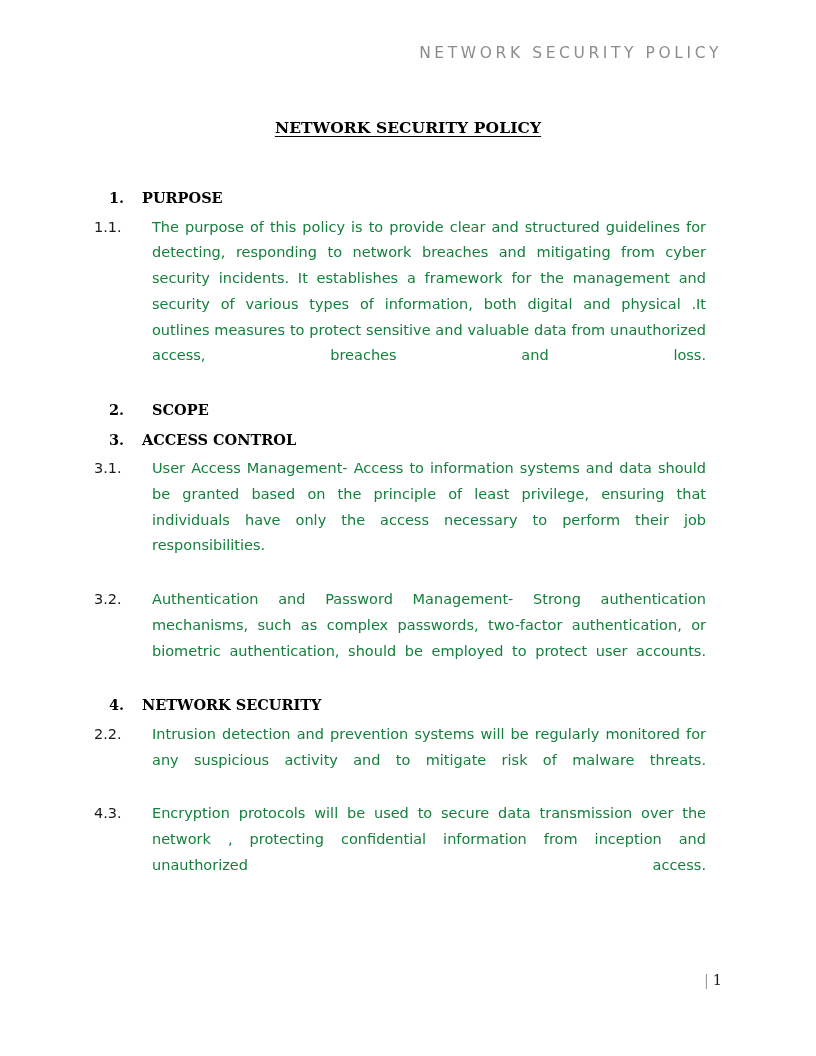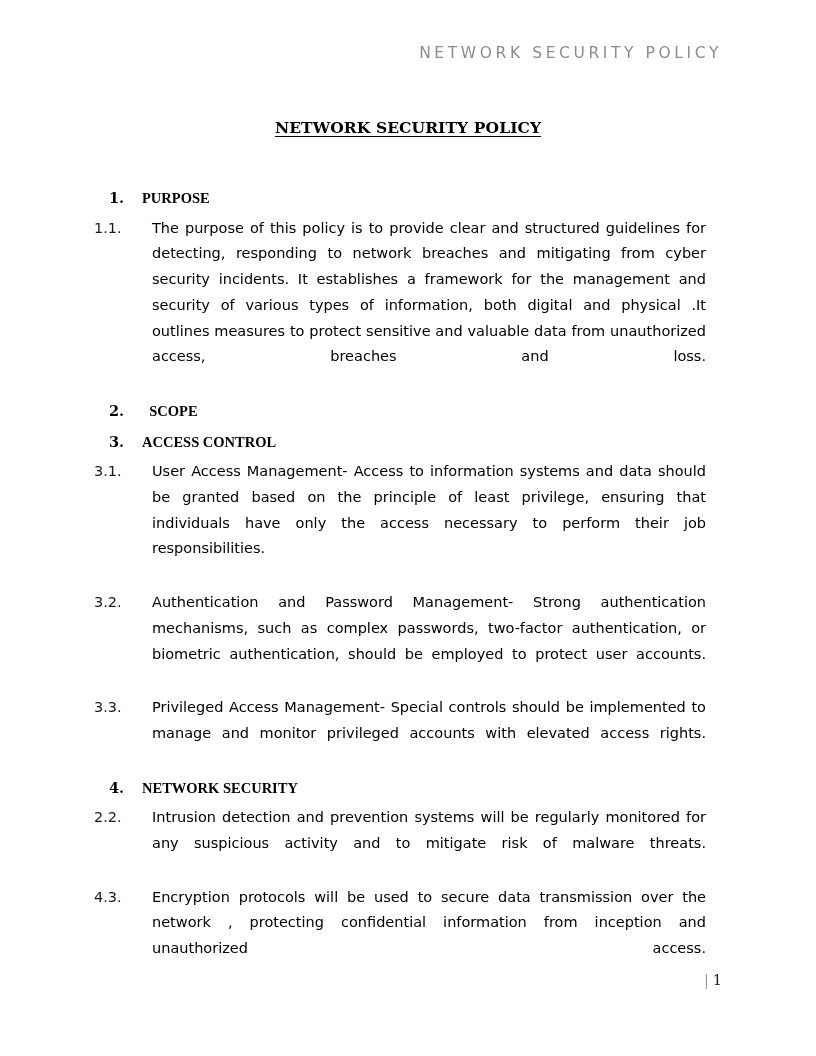--- a/index.html
+++ b/index.html
@@ -63,21 +63,20 @@
     line-height: 25.5px;
   }
   .section-heading .num {
     width: 48px;
     flex: 0 0 48px;
     padding-left: 15px;
     box-sizing: border-box;
   }
   .section-heading .label {
     white-space: pre;
-    font-family: Liberation Serif, serif;
   }
 
   
   .clause {
     display: flex;
     align-items: baseline;
     margin: 0 16px 2px 0;
   }
   .clause .num {
     width: 58px;
@@ -88,21 +87,21 @@
     color: #1a1a1a;
     white-space: nowrap;
   }
   .clause .text {
     flex: 1 1 auto;
     font-family: "DejaVu Sans", sans-serif;
     font-size: 14.5px;
     line-height: 25.8px;
     text-align: justify;
     text-justify: inter-word;
-    color: #000000;
+    color: #15803d;
     hyphens: none;
   }
   .clause .text::after {
     content: "";
     display: inline-block;
     width: 100%;
   }
 
   .gap-before-heading { margin-top: 2px; }
 
@@ -152,24 +151,20 @@
     <span class="label">ACCESS CONTROL</span>
   </div>
   <div class="clause">
     <span class="num">3.1.</span>
     <span class="text">User Access Management- Access to information systems and data should be granted based on the principle of least privilege, ensuring that individuals have only the access necessary to perform their job responsibilities.</span>
   </div>
   <div class="clause">
     <span class="num">3.2.</span>
     <span class="text">Authentication and Password Management- Strong authentication mechanisms, such as complex passwords, two-factor authentication, or biometric authentication, should be employed to protect user accounts.</span>
   </div>
-  <div class="clause">
-    <span class="num">3.3.</span>
-    <span class="text">Privileged Access Management- Special controls should be implemented to manage and monitor privileged accounts with elevated access rights.</span>
-  </div>
 
   <div class="section-heading gap-before-heading">
     <span class="num">4.</span>
     <span class="label">NETWORK SECURITY</span>
   </div>
   <div class="clause">
     <span class="num">2.2.</span>
     <span class="text">Intrusion detection and prevention systems will be regularly monitored for any suspicious activity and to mitigate risk of malware threats.</span>
   </div>
   <div class="clause">

